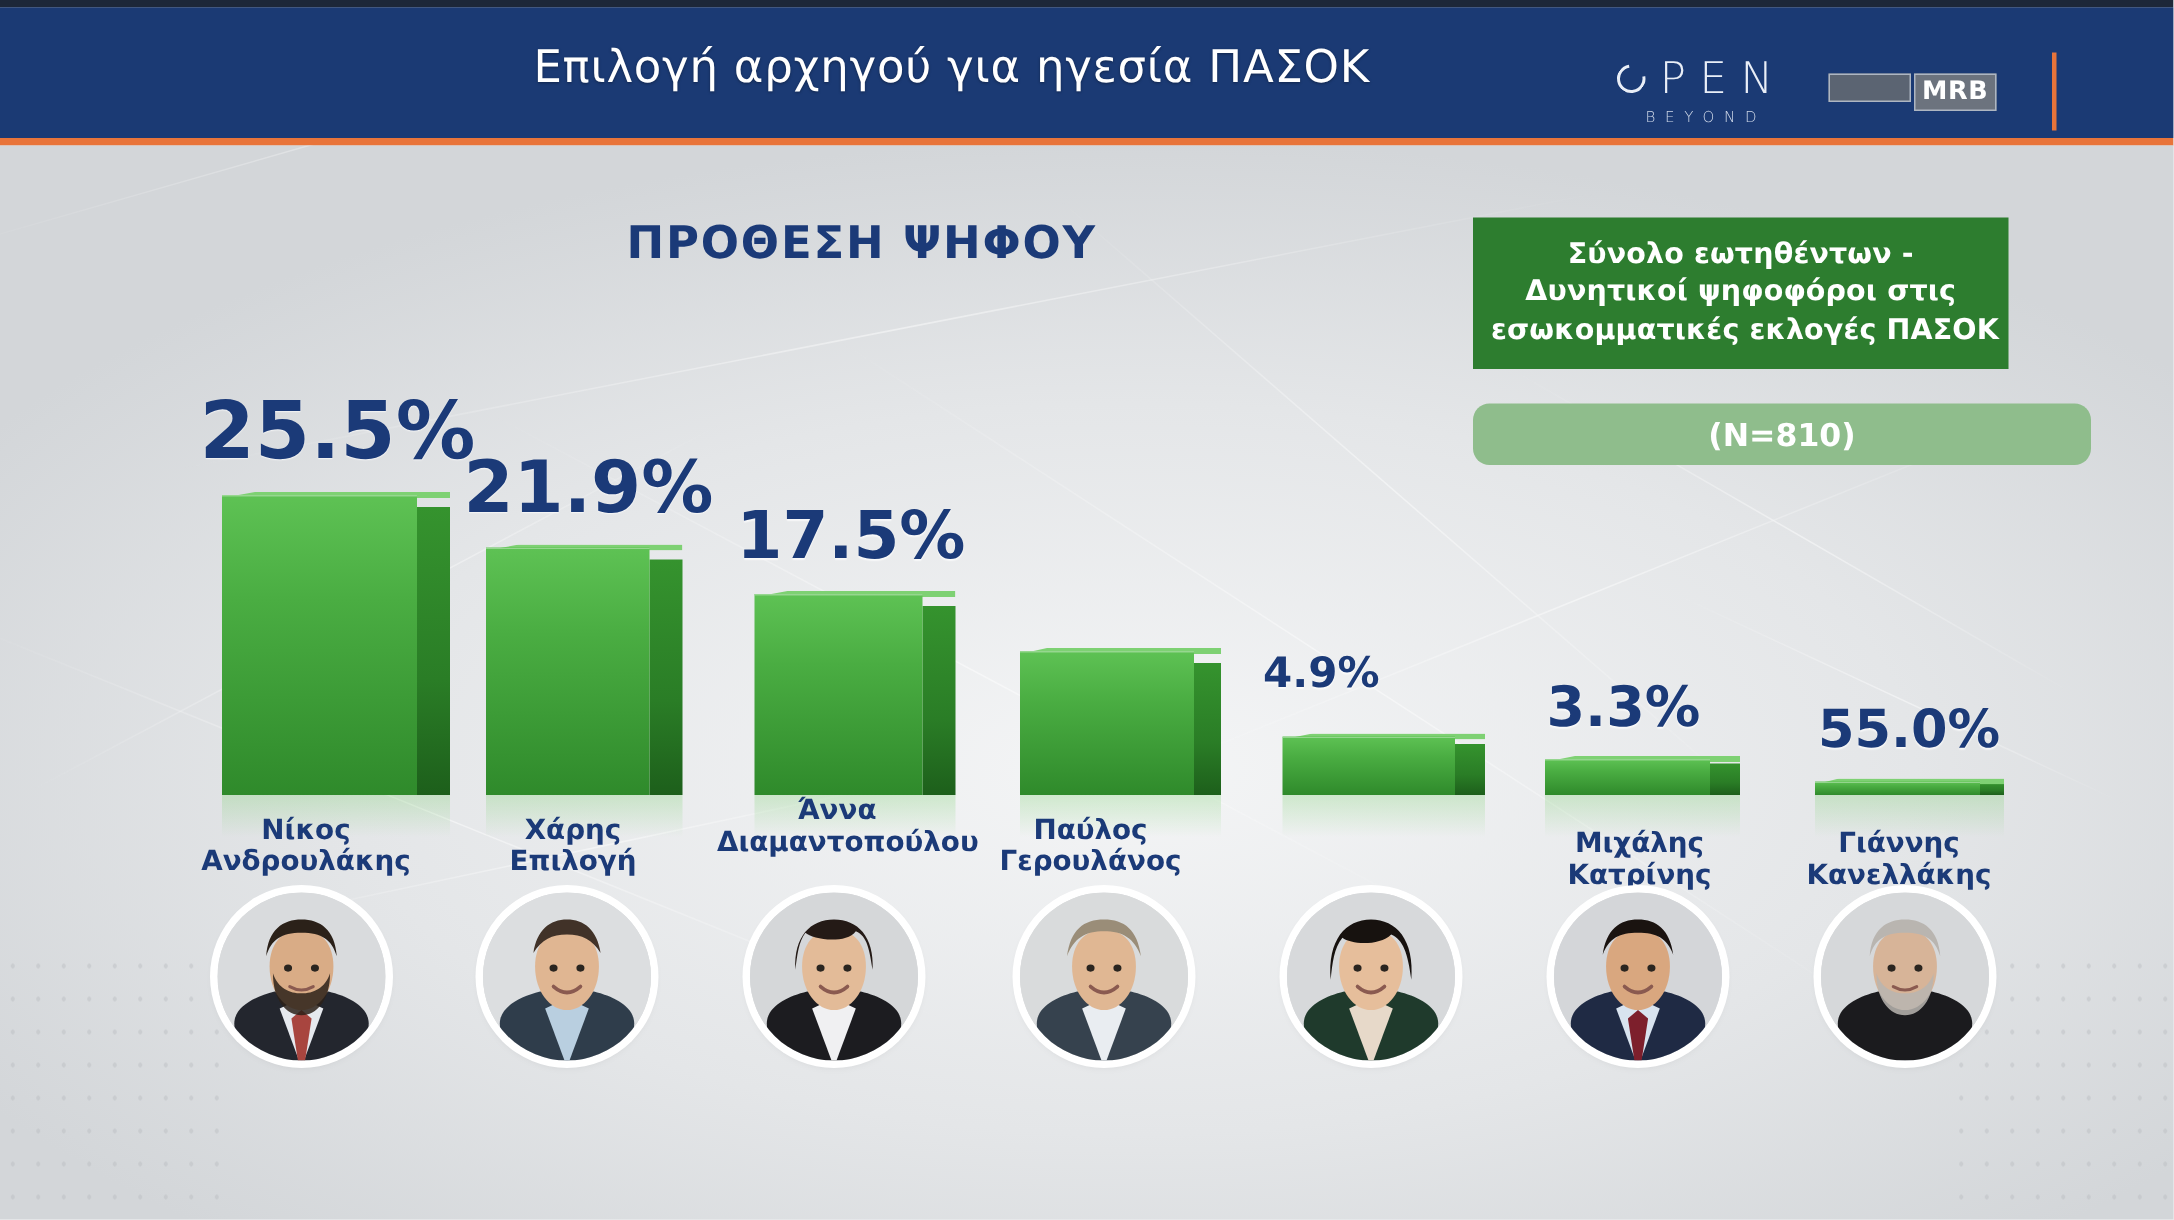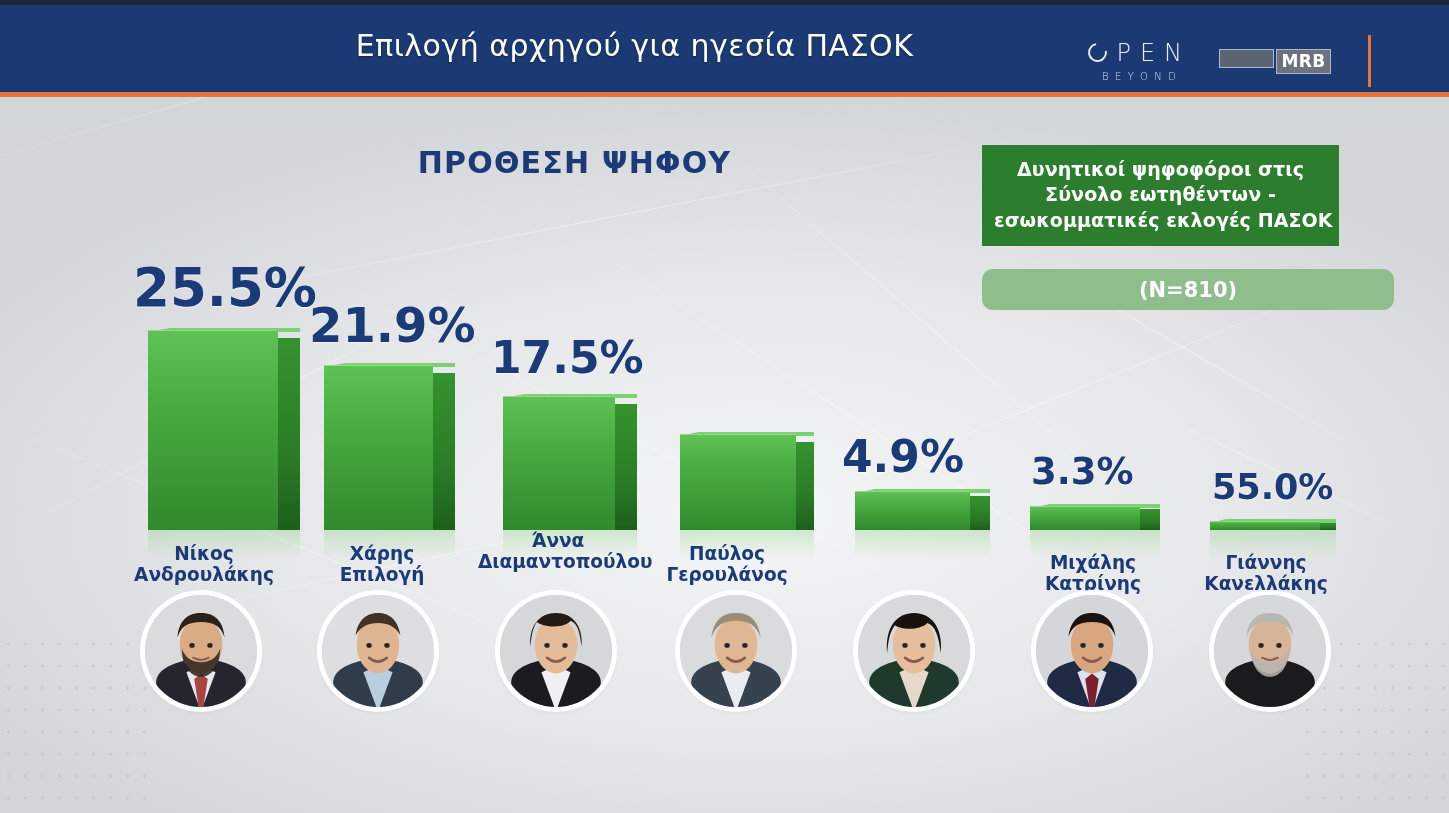--- a/index.html
+++ b/index.html
@@ -48,21 +48,21 @@
     background:#e8743a;
   }
 
   
   .logo-block{
     position:absolute; right:78px; top:30px;
     display:flex; align-items:center; gap:28px;
   }
   .open-logo{ display:flex; flex-direction:column; align-items:center; }
   .open-word{
-    color:#e9eef7; font-size:24px; letter-spacing:9px;
+    color:#e9eef7; font-size:29px; letter-spacing:9px;
     font-weight:300; line-height:1; display:flex; align-items:center;
   }
   .open-word .o-glyph{
     display:inline-block; width:19px; height:19px;
     border:2.3px solid #e9eef7; border-radius:50%;
     border-top-color:transparent; transform:rotate(35deg);
     margin-right:9px;
   }
   .beyond-word{
     color:#cfd8e8; font-size:10px; letter-spacing:6.5px;
@@ -210,22 +210,22 @@
       <i style="left: 1010px; top: 150px; width: 440px; transform: rotate(30deg);"></i>
       <i style="left: 150px; top: 520px; width: 500px; transform: rotate(-12deg);"></i>
       <i style="left: 1120px; top: 300px; width: 330px; transform: rotate(25deg);"></i>
     </div>
   <div class="dots-l"></div>
   <div class="dots-r"></div>
 
   <div class="chart-title">ΠΡΟΘΕΣΗ ΨΗΦΟΥ</div>
 
   <div class="info-box">
+    <div>Σύνολο εωτηθέντων -</div>
     <div>Δυνητικοί ψηφοφόροι στις</div>
-    <div>Σύνολο εωτηθέντων -</div>
     <div>εσωκομματικές εκλογές ΠΑΣΟΚ</div>
   </div>
   <div class="n-box">(N=810)</div>
 
   <div class="bars" id="bars">
       <div class="pct" style="left: 133px; top: 164px; font-size: 53px;">25.5%</div>
       <div class="bar-reflect" style="left: 148px; top: 433px; width: 152px; height: 28px;"></div>
       <div class="bar-side" style="left: 278px; top: 241px; width: 22px; height: 192px;"></div>
       <div class="bar-top" style="left: 148px; top: 231px; width: 152px; height: 4px; clip-path: polygon(0px 100%, 14.4737% 0px, 100% 0px, 100% 100%);"></div>
       <div class="bar-front" style="left: 148px; top: 233px; width: 130px; height: 200px;"></div>
@@ -297,21 +297,21 @@
     <path d="M50 63l13 6-13 35-13-35z" fill="#e9edf1"></path>
 
     <path d="M50 22c12 0 19 9 19 22 0 15-9 26-19 26s-19-11-19-26c0-13 7-22 19-22z" fill="#e0b793"></path>
     <path d="M28 38c2-16 10-22 22-22s20 6 22 22c-4-11-11-15-22-15s-18 4-22 15z" fill="#9a8d78"></path>
 
     <ellipse cx="42" cy="45" rx="2.4" ry="2.1" fill="#2a2520"></ellipse>
     <ellipse cx="58" cy="45" rx="2.4" ry="2.1" fill="#2a2520"></ellipse>
     <path d="M42 56q8 7 16 0" stroke="#8a5a50" stroke-width="2.2" fill="none" stroke-linecap="round"></path>
   </svg>
       </div>
-      <div class="pct" style="left: 842px; top: 338px; font-size: 44px;">4.9%</div>
+      <div class="pct" style="left: 842px; top: 338px; font-size: 28px;">4.9%</div>
       <div class="bar-reflect" style="left: 855px; top: 433px; width: 135px; height: 28px;"></div>
       <div class="bar-side" style="left: 970px; top: 398.68px; width: 20px; height: 34.32px;"></div>
       <div class="bar-top" style="left: 855px; top: 392px; width: 135px; height: 4px; clip-path: polygon(0px 100%, 14.8148% 0px, 100% 0px, 100% 100%);"></div>
       <div class="bar-front" style="left: 855px; top: 394px; width: 115px; height: 39px;"></div>
       <div class="portrait" style="left: 858px; top: 498px; width: 112px; height: 112px;">
         <svg viewBox="0 0 100 100" preserveAspectRatio="xMidYMid slice">
     <rect width="100" height="100" fill="#d7d9db"></rect>
     <path d="M50 104c-27 0-40-12-40-26 0-10 12-16 24-19h32c12 3 24 9 24 19 0 14-13 26-40 26z" fill="#1f3a2c"></path>
     <path d="M50 63l13 6-13 35-13-35z" fill="#e7d9c9"></path>
 

